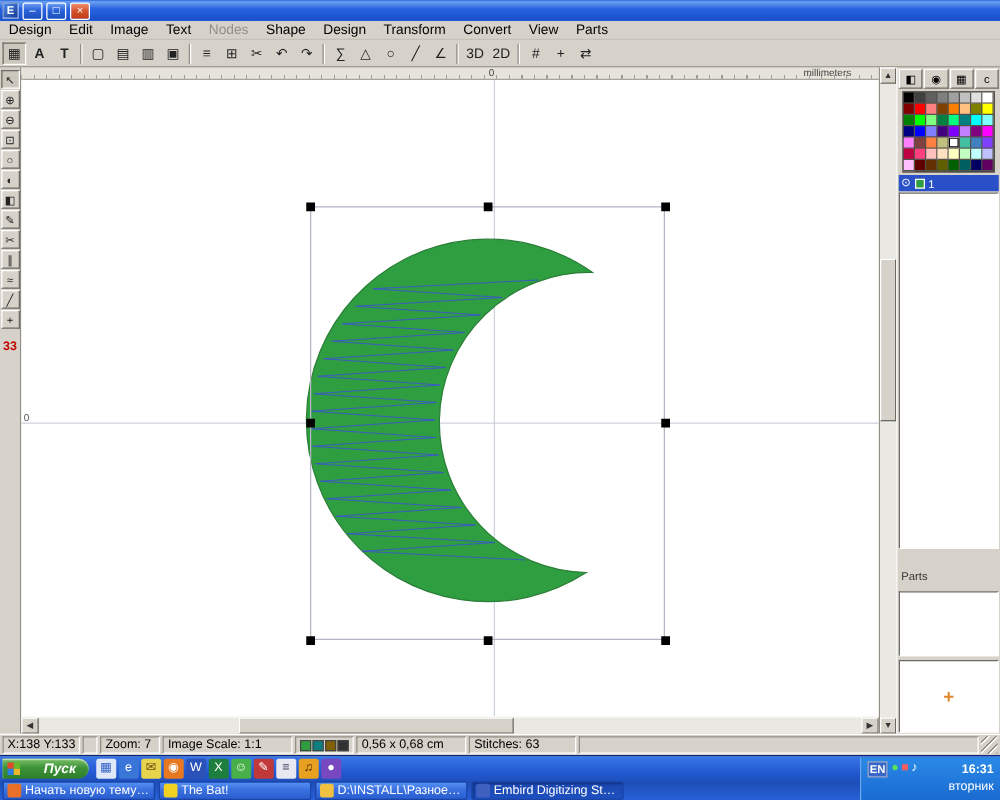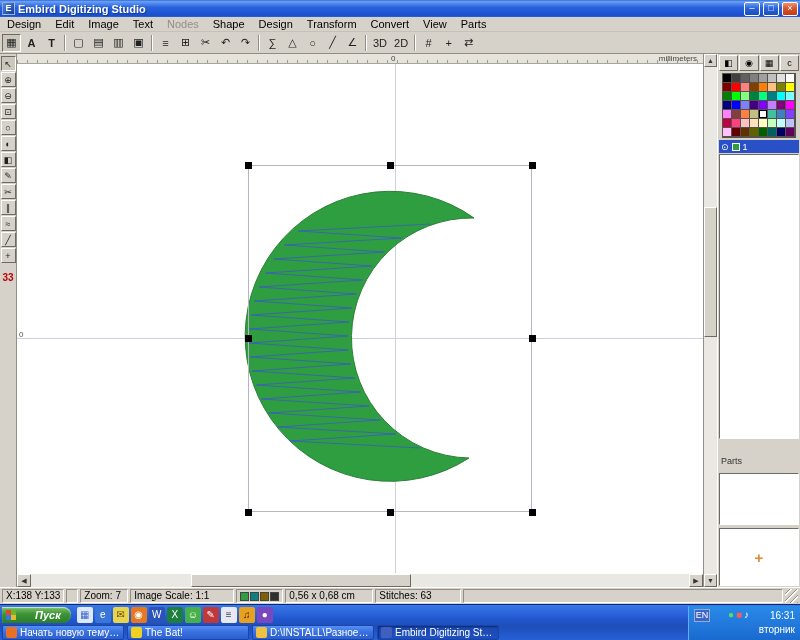--- a/index.html
+++ b/index.html
@@ -29,21 +29,21 @@
   
   #main { flex:1 1 auto; display:flex; min-height:0; }
   #lefttools { width:17px; background:#d6d2ca; display:flex; flex-direction:column; align-items:center; padding-top:2px; gap:1px; border-right:1px solid #928e86; flex:0 0 auto; }
   .lt-btn { width:15px; height:15px; font-size:9px; line-height:12px; background:#d6d2ca; border:1px solid; border-color:#fff #6d6a63 #6d6a63 #fff; color:#222; padding:0; }
   .lt-btn.pressed { border-color:#6d6a63 #fff #fff #6d6a63; background:#cbc7bd; }
   #lt-counter { color:#c00000; font-weight:bold; font-size:10px; margin-top:8px; }
 
   #canvas-col { flex:1 1 auto; display:flex; flex-direction:column; min-width:0; }
   #ruler { height:10px; background-color:#e6e3db; border-bottom:1px solid #a8a49c; position:relative; font-size:8px; color:#444; background-image:repeating-linear-gradient(90deg,#9a9a9a 0 1px,transparent 1px 10px); background-size:100% 3px; background-position:0 100%; background-repeat:no-repeat; flex:0 0 auto; }
   #ruler-zero { position:absolute; left:374px; top:0; }
-  #ruler-units { position:absolute; right:6px; top:0; }
+  #ruler-units { position:absolute; right:22px; top:0; }
 
   #canvas { flex:1 1 auto; background:#fff; position:relative; overflow:hidden; }
   .guide-h { position:absolute; left:0; right:0; top:274px; height:1px; background:#cdd1db; }
   .guide-v { position:absolute; top:0; bottom:0; left:378px; width:1px; background:#cdd1db; }
   #canvas-zero { position:absolute; left:2px; top:266px; font-size:8px; color:#555; }
   #design-svg { position:absolute; left:0; top:0; }
   .crescent { fill:#2f9e41; stroke:#2b7f38; stroke-width:1; }
   .stitches { fill:none; stroke:#3b57c6; stroke-width:0.8; opacity:.95; }
   .selrect { position:absolute; left:231px; top:101px; width:284px; height:347px; border:1px solid #b4b4c4; }
   .handle { position:absolute; width:7px; height:7px; background:#000; }
@@ -85,34 +85,33 @@
   #startbtn { height:16px; padding:0 10px 0 4px; background:linear-gradient(#7cc06a,#3c9337 45%,#2e7d2a); border:0; border-radius:0 8px 8px 0; color:#fff; font-weight:bold; font-style:italic; font-size:11px; display:flex; align-items:center; gap:19px; box-shadow:inset 0 1px 1px #cfe8c0; }
   .flag { width:10px; height:10px; display:grid; grid-template-columns:5px 5px; }
   .flag i { display:block; height:5px; }
   #quicklaunch { display:flex; gap:2px; margin-left:4px; }
   .ql { width:16px; height:16px; border-radius:2px; font-size:10px; line-height:16px; text-align:center; }
   .task-btn { flex:0 1 122px; height:15px; background:linear-gradient(#5490f4,#3a70e0 45%,#2a5ed0); border:1px solid #1b44a8; border-radius:2px; color:#fff; font-size:10px; display:flex; align-items:center; gap:3px; padding:0 3px; overflow:hidden; }
   .task-btn.active { background:linear-gradient(#1c48b0,#1e50c0); box-shadow:inset 1px 1px 2px #0a2a70; }
   .task-ic { width:11px; height:11px; border-radius:2px; flex:0 0 auto; font-size:8px; line-height:11px; text-align:center; color:#fff; }
   .task-lb { white-space:nowrap; overflow:hidden; text-overflow:ellipsis; }
   #tray { position:absolute; right:0; top:1px; bottom:0; width:112px; background:linear-gradient(#2a8ae8,#1a6ad0); border-left:1px solid #66aaf0; display:flex; flex-direction:column; padding:1px 5px; color:#fff; }
-  #tray-r1 { display:flex; align-items:center; gap:18px; height:16px; }
+  #tray-r1 { display:flex; align-items:center; gap:3px; height:16px;font-weight:bold; }
   #enbox { width:16px; height:13px; background:#3a66c8; border:1px solid #9aaccc; font-size:9px; line-height:11px; text-align:center; }
   .tray-ic { font-size:10px; line-height:14px; }
   #time { margin-left:auto; font-size:10px; }
   #day { text-align:right; font-size:10px; margin-top:1px; }
 </style>
 </head>
 <body>
 
 <div id="app">
 
   <div id="titlebar">
     <span class="app-icon">E</span>
-    <span id="title">Embird Digitizing Studio</span>
     <button class="winbtn">–</button>
     <button class="winbtn">□</button>
     <button class="winbtn close">×</button>
   </div>
 
   <div id="menubar">
       <span class="menu-item">Design</span>
       <span class="menu-item">Edit</span>
       <span class="menu-item">Image</span>
       <span class="menu-item">Text</span>

